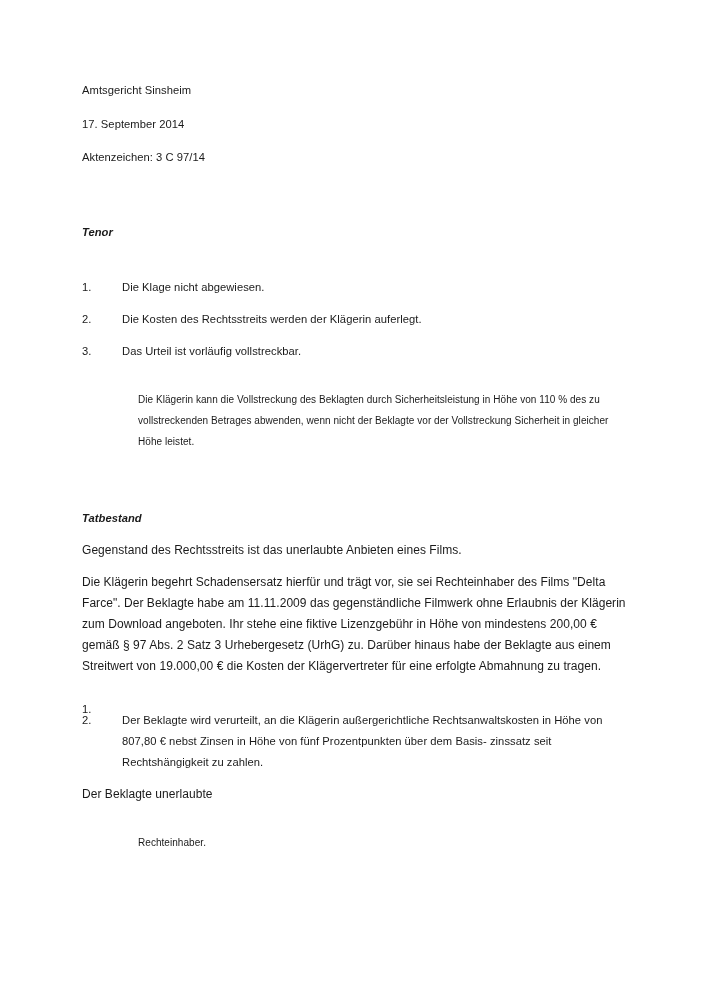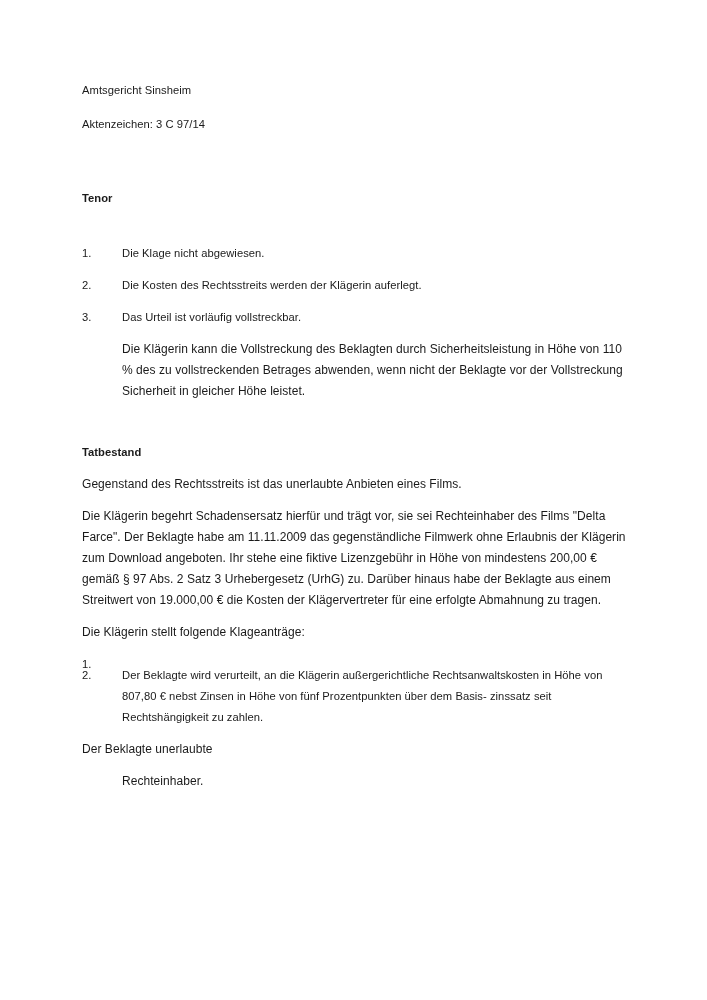--- a/index.html
+++ b/index.html
@@ -30,20 +30,21 @@
     line-height: 21px;
     margin: 0 0 12.5px 0;
     letter-spacing: 0.05px;
   }
   .heading {
     font-size: 11.2px;
     line-height: 21px;
     font-weight: bold;
     margin: 0;
     letter-spacing: 0.05px;
+    font-style: italic;
   }
   .para {
     font-size: 12px;
     line-height: 21px;
     margin: 0;
     text-align: left;
     letter-spacing: 0.05px;
   }
   .list-item {
     position: relative;
@@ -52,40 +53,41 @@
     padding-left: 40px;
     margin: 0;
     letter-spacing: 0.05px;
   }
   .list-item .num {
     position: absolute;
     left: 0;
     top: 0;
   }
   .indented {
-    font-size: 12px;
+    font-size: 10px;
     line-height: 21px;
-    margin: 0;
+    margin: 16px;
     padding-left: 40px;
     letter-spacing: 0.05px;
   }
   .sp-header-gap { height: 41px; }
   .sp-tenor-gap  { height: 34px; }
   .sp-item-gap   { height: 11px; }
   .sp-block-gap  { height: 11px; }
   .sp-section-gap { height: 40px; }
   .sp-para-gap   { height: 11px; }
 </style>
 </head>
 <body>
 
 <div class="page">
   <div class="content">
 
     <p class="doc-line">Amtsgericht Sinsheim</p>
+    <p class="doc-line">17. September 2014</p>
     <p class="doc-line">Aktenzeichen: 3 C 97/14</p>
 
     <div class="sp-header-gap"></div>
 
     <h2 class="heading">Tenor</h2>
 
     <div class="sp-tenor-gap"></div>
 
     <p class="list-item">
       <span class="num">1.</span>
@@ -111,21 +113,20 @@
 
     <h2 class="heading">Tatbestand</h2>
     <div class="sp-para-gap"></div>
 
     <p class="para">Gegenstand des Rechtsstreits ist das unerlaubte Anbieten eines Films.</p>
     <div class="sp-para-gap"></div>
 
     <p class="para">Die Klägerin begehrt Schadensersatz hierfür und trägt vor, sie sei Rechteinhaber des Films "Delta Farce". Der Beklagte habe am 11.11.2009 das gegenständliche Filmwerk ohne Erlaubnis der Klägerin zum Download angeboten. Ihr stehe eine fiktive Lizenzgebühr in Höhe von mindestens 200,00 € gemäß § 97 Abs. 2 Satz 3 Urhebergesetz (UrhG) zu. Darüber hinaus habe der Beklagte aus einem Streitwert von 19.000,00 € die Kosten der Klägervertreter für eine erfolgte Abmahnung zu tragen.</p>
     <div class="sp-para-gap"></div>
 
-    <p class="para">Die Klägerin stellt folgende Klageanträge:</p>
     <div class="sp-para-gap"></div>
 
     <p class="list-item">
       <span class="num">1.</span>
     </p>
     <div class="sp-block-gap"></div>
 
     <p class="list-item">
       <span class="num">2.</span>
       <span>Der Beklagte wird verurteilt, an die Klägerin außergerichtliche Rechtsanwaltskosten in Höhe von 807,80 € nebst Zinsen in Höhe von fünf Prozentpunkten über dem Basis- zinssatz seit Rechtshängigkeit zu zahlen.</span>

